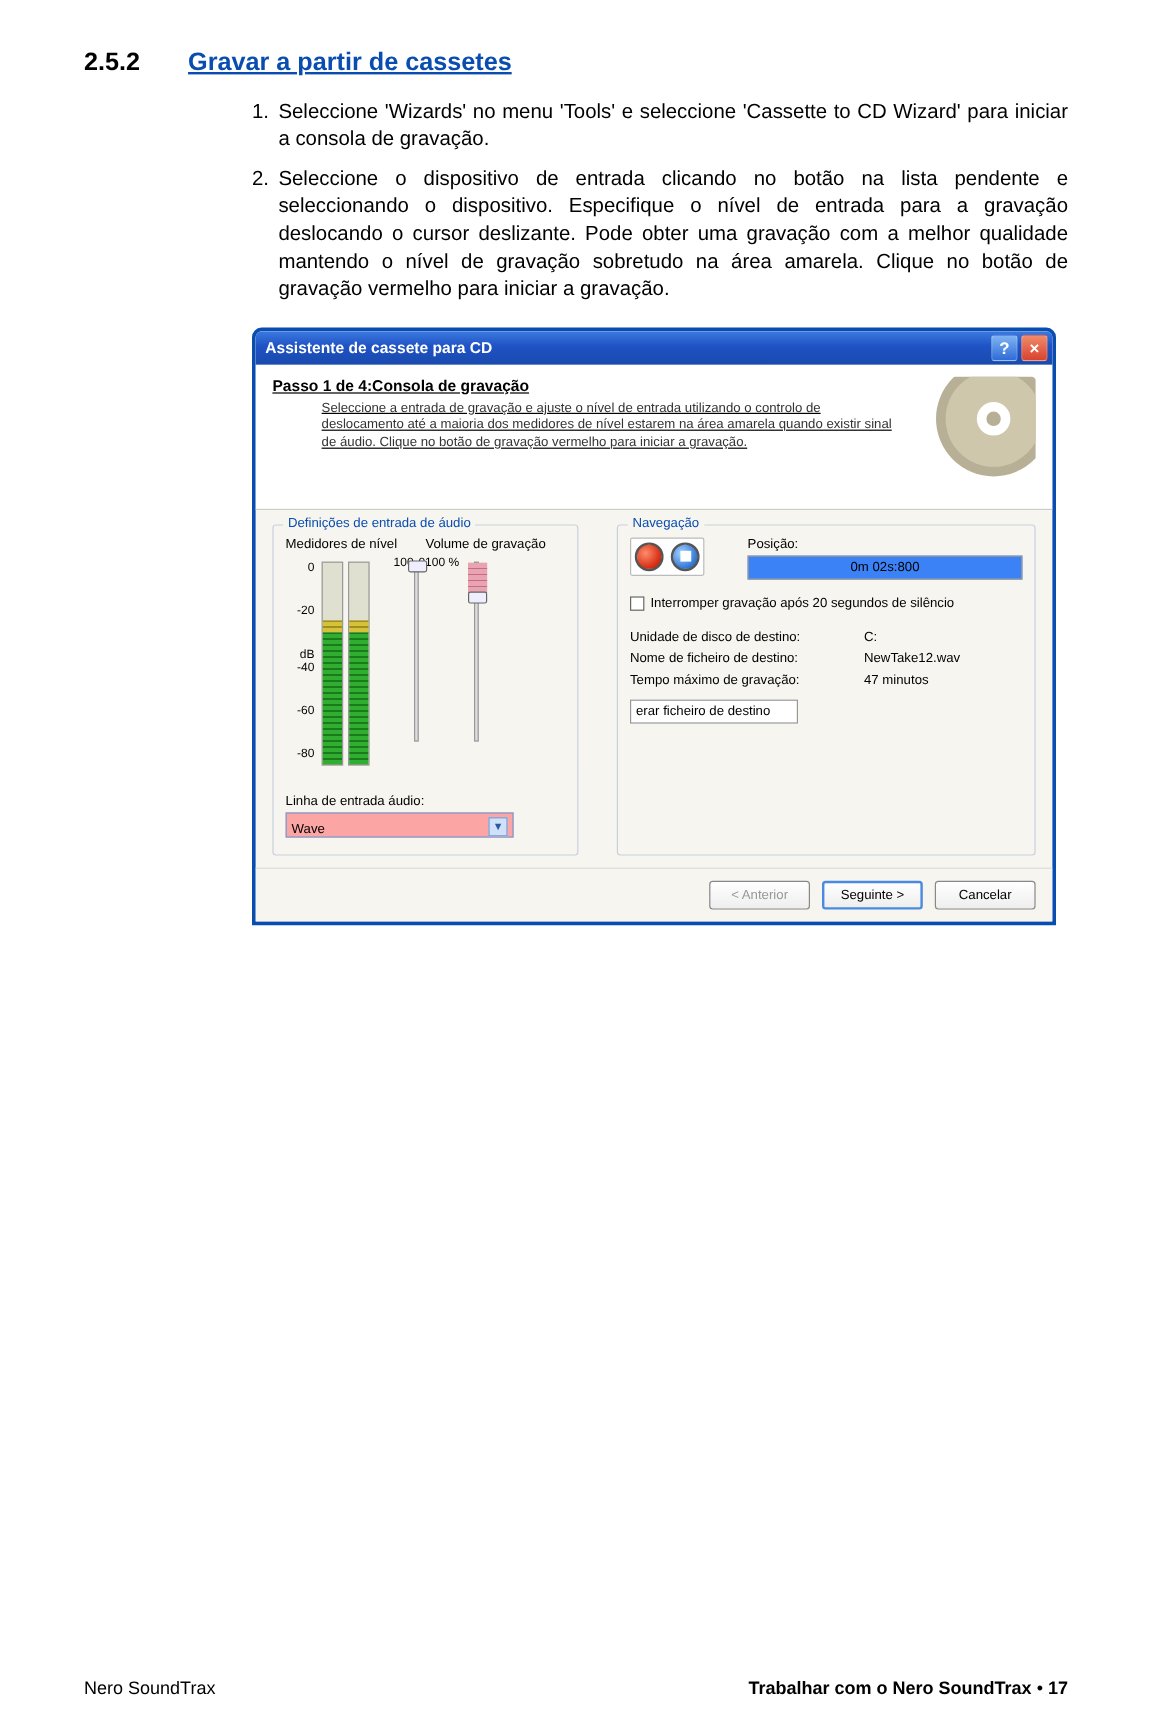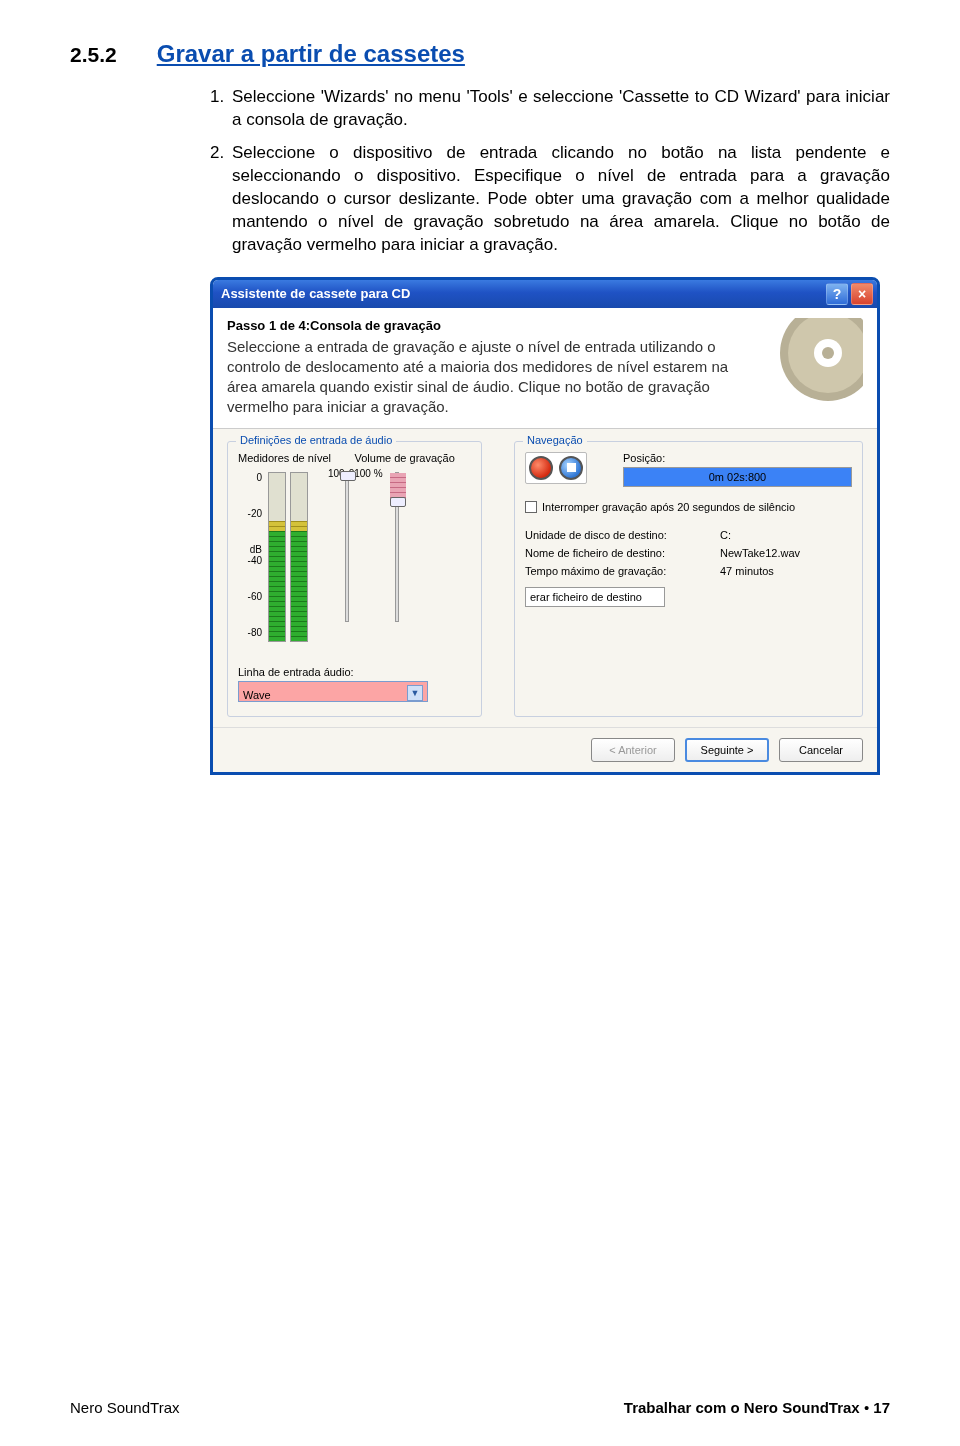--- a/index.html
+++ b/index.html
@@ -9,43 +9,43 @@
     background: #fff;
     font-family: Arial, Helvetica, sans-serif;
     color: #000;
     position: relative;
   }
   .page {
     padding: 40px 70px 0 70px;
   }
   .sec-row { display: flex; align-items: baseline; gap: 40px; margin-bottom: 18px; }
   .sec-num { font-size: 21px; font-weight: bold; }
-  .sec-title { font-size: 24px; font-weight: bold; color: #0a4db0; text-decoration: underline; }
+  .sec-title { font-size: 21px; font-weight: bold; color: #0a4db0; text-decoration: underline; }
   .body-text { font-size: 17px; line-height: 1.35; text-align: justify; margin-left: 140px; margin-bottom: 10px; }
   .list-indent { display: flex; }
   .list-num { width: 22px; flex: 0 0 22px; }
   .list-txt { flex: 1; }
 
   
   .dlg-wrap { margin: 20px 0 0 140px; width: 670px; }
   .dlg { width: 100%; border: 3px solid #0a4db0; border-radius: 8px 8px 0 0; font-family: Tahoma, sans-serif; font-size: 12px; background:#f7f5ef; overflow:hidden;}
   .titlebar {
     height: 28px;
     background: linear-gradient(#3a7ae0,#1f52c4 45%, #184aad);
     display: flex; align-items: center; padding: 0 4px 0 8px;
     color: #fff; font-weight: bold; font-size: 13px;
   }
   .titlebar .tspacer { flex:1; }
   .wbtn { width: 22px; height: 22px; border-radius:3px; margin-left:3px; display:flex; align-items:center; justify-content:center; font-weight:bold; color:#fff; font-size:14px;}
   .wbtn.help { background: linear-gradient(#7fb3f0,#2f6cd8); border:1px solid #fff3;}
   .wbtn.close { background: linear-gradient(#f08a6a,#d8432f); border:1px solid #fff3;}
-  .banner { display:flex; background:#fff; border-bottom:1px solid #ccc; padding:10px 14px; }
+  .banner { display:flex; background:#fff; border-bottom:1px solid #ccc; padding:10px 14px;text-decoration:underline; }
   .banner-text { flex:1; padding-right:10px;}
   .banner-text .btitle { font-weight:bold; font-size:13px; margin-bottom:4px;}
-  .banner-text .bdesc { font-size:15px; line-height:1.35; color:#333;}
+  .banner-text .bdesc { font-size:11px; line-height:1.35; color:#333;margin-left:41px;}
   .disc { width:100px; height:100px; position:relative; flex:0 0 100px;}
   .disc svg { width:100%; height:100%; }
   .pane { padding: 12px 14px 10px 14px; display:flex; gap:32px; }
   .fieldset { border:1px solid #c8d0e0; border-radius:3px; padding:10px 10px 14px 10px; position:relative; flex:1; }
   .fieldset > .legend { position:absolute; top:-8px; left:8px; background:#f7f5ef; padding:0 4px; color:#0a4db0; font-size:11px;}
   .fsleft { flex:0 0 255px; }
   .fsright { flex:1; }
 
   
   .colhdrs { display:flex; font-size:11px; margin-bottom:4px;}

